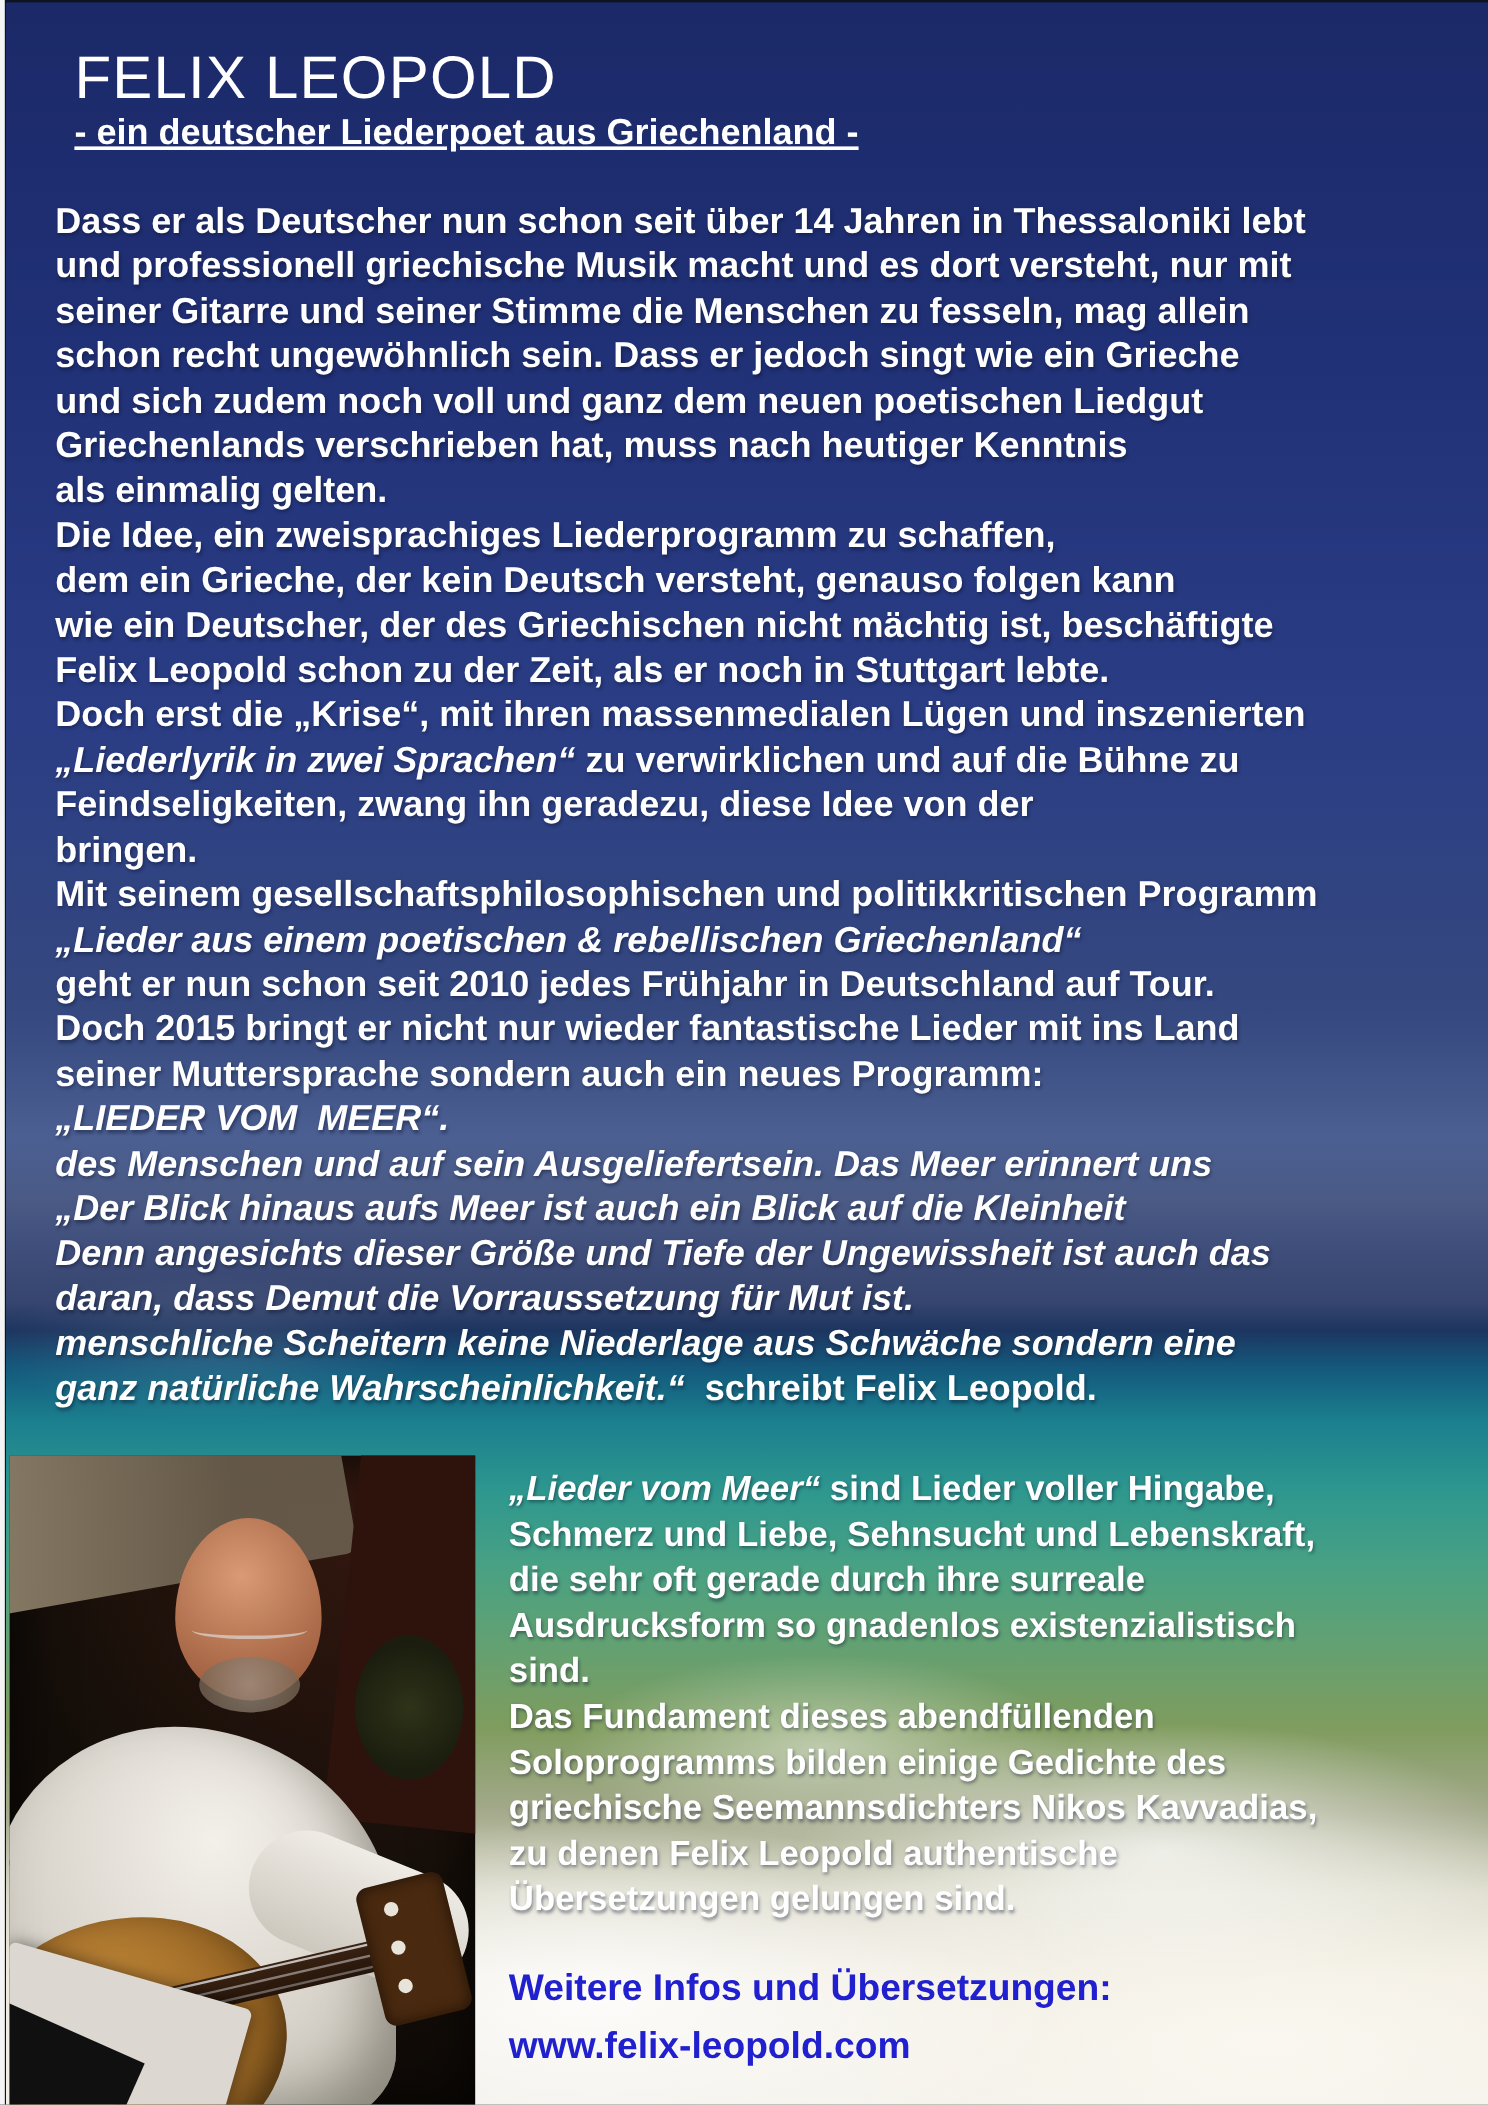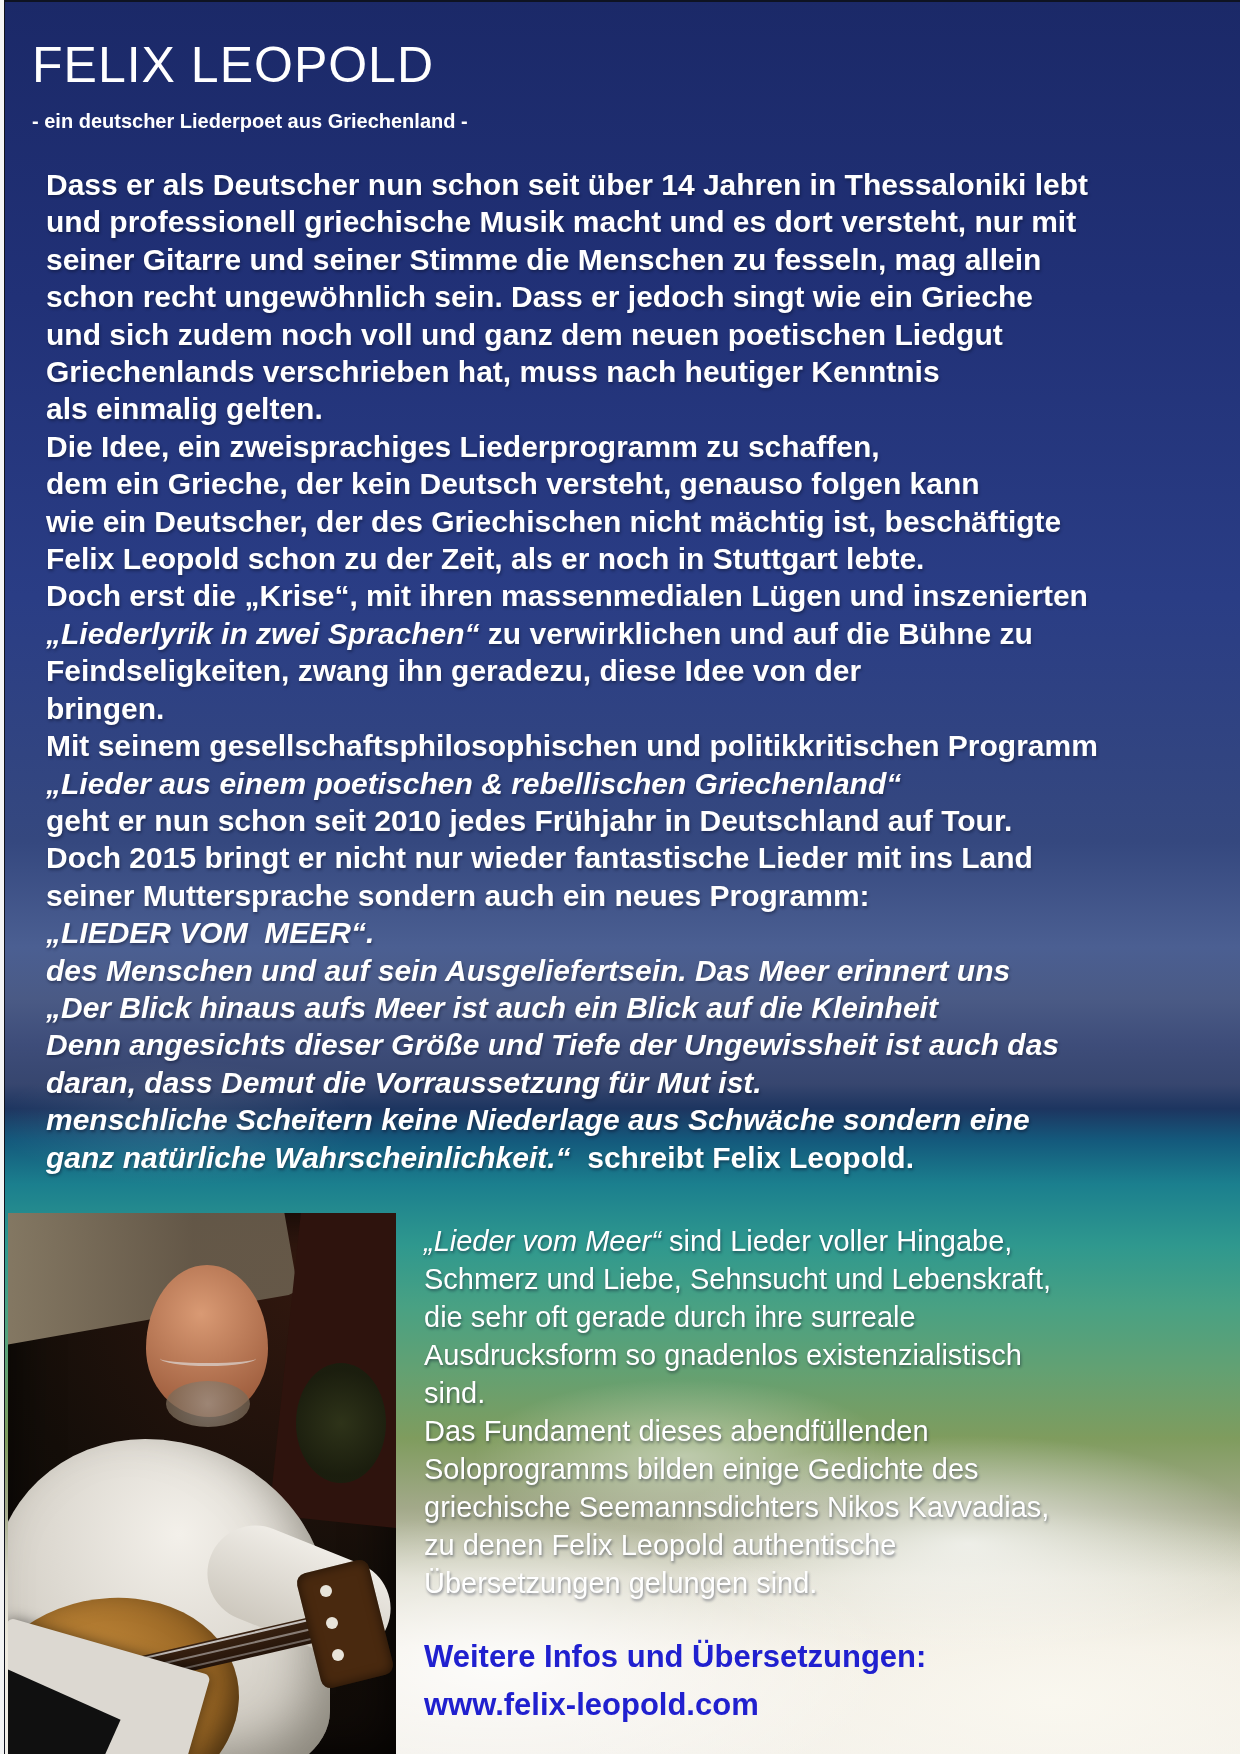--- a/index.html
+++ b/index.html
@@ -37,32 +37,32 @@
         #efeadf 94%,
         #f2efe8 100%);
   }
   .page::before{ 
     content:"";position:absolute;left:0;top:0;right:0;height:2px;background:#0e1322;z-index:9;
   }
   .page::after{
     content:"";position:absolute;left:0;top:0;bottom:0;width:1px;background:#10131f;z-index:9;
   }
 
-  .header{position:absolute;left:28px;top:40px;color:#fff;z-index:5;}
+  .header{position:absolute;left:58px;top:40px;color:#fff;z-index:5;}
   .title{font-size:50px;font-weight:400;letter-spacing:1px;line-height:1.0;}
-  .subtitle{font-size:20px;font-weight:700;margin-top:20px;letter-spacing:0px;}
+  .subtitle{font-size:30px;font-weight:700;margin-top:4px;letter-spacing:0px;text-decoration:underline;}
 
   .main-text{
     position:absolute;left:42px;top:166px;right:16px;z-index:5;
     color:#fff;font-size:30px;font-weight:700;line-height:37.4px;
     text-shadow:1px 2px 3px rgba(8,16,40,.45);
   }
   .side-text{
     position:absolute;left:420px;top:1222px;width:790px;z-index:5;
-    color:#fff;font-size:29px;font-weight:400;line-height:38px;
+    color:#fff;font-size:29px;font-weight:700;line-height:38px;
     text-shadow:1px 2px 3px rgba(8,16,40,.45);
   }
   .tline{white-space:pre-wrap;}
   .it{font-style:italic;}
 
   .footer{
     position:absolute;left:420px;top:1633px;z-index:6;
     font-size:31px;font-weight:700;line-height:48px;color:#2020cf;
   }
   .footer .site{display:block;color:#2020cf;text-decoration:none;}

